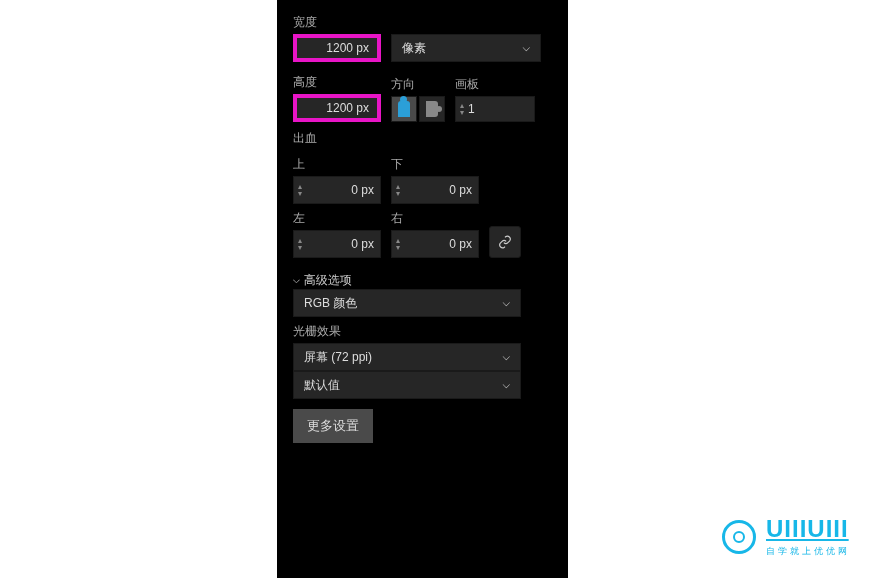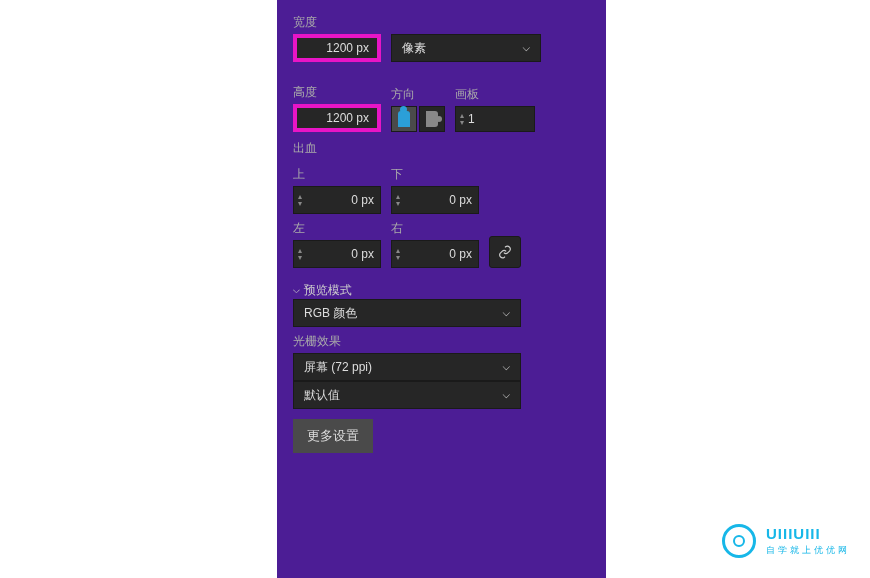--- a/index.html
+++ b/index.html
@@ -9,23 +9,23 @@
       background: #fff;
       font-family: -apple-system, "Segoe UI", "Microsoft YaHei", sans-serif;
       font-size: 13px;
       color: #ccc;
       position: relative;
     }
     .panel {
       position: absolute;
       left: 277px;
       top: 0;
-      width: 329px;
+      width: 291px;
       height: 578px;
-      background: #4c1d95;
+      background: #000000;
       padding: 8px 16px;
     }
     .label {
       color: #aaa;
       font-size: 12px;
       margin-top: 6px;
       margin-bottom: 3px;
     }
     .row { display: flex; gap: 10px; align-items: flex-end; }
     .col { display: flex; flex-direction: column; }
@@ -113,42 +113,42 @@
       color: #17b7e8;
     }
     .wm-icon {
       width: 34px; height: 34px;
       border: 3px solid #17b7e8;
       border-radius: 50%;
       display: flex; align-items: center; justify-content: center;
       position: relative;
     }
     .wm-bulb { width: 12px; height: 12px; border: 2px solid #17b7e8; border-radius: 50%; }
-    .wm-text { font-size: 15px; font-weight: bold; letter-spacing: 1px; }
+    .wm-text { font-size: 24px; font-weight: bold; letter-spacing: 1px; text-decoration: underline; }
     .wm-sub { font-size: 9px; color: #17b7e8; letter-spacing: 3px; margin-top: 2px; }
   </style>
 </head>
 <body>
 
 <div class="panel">
 
   
   <div class="label">宽度</div>
   <div class="row">
     <div class="field hl" style="width:88px">
       <span>1200 px</span>
     </div>
     <div class="dropdown">
       <span>像素</span>
       <span class="chev">⌵</span>
     </div>
   </div>
 
   
-  <div class="row" style="margin-top:16px">
+  <div class="row" style="margin-top:6px">
     <div class="col">
       <div class="label">高度</div>
       <div class="field hl" style="width:88px">
         <span>1200 px</span>
       </div>
     </div>
     <div class="col">
       <div class="label">方向</div>
       <div class="orient-group">
         <div class="orient-btn active">
@@ -222,21 +222,21 @@
       <svg width="14" height="14" viewBox="0 0 24 24" fill="none" stroke="#ccc" stroke-width="2">
         <path d="M10 13a5 5 0 0 0 7 0l3-3a5 5 0 0 0-7-7l-1 1"></path>
         <path d="M14 11a5 5 0 0 0-7 0l-3 3a5 5 0 0 0 7 7l1-1"></path>
       </svg>
     </div>
   </div>
 
   
   <div class="adv-toggle">
     <span class="tri">⌵</span>
-    <span>预览模式</span>
+    <span>高级选项</span>
   </div>
 
   <div class="dropdown full hl">
     <span>RGB 颜色</span>
     <span class="chev">⌵</span>
   </div>
 
   <div class="label">光栅效果</div>
   <div class="dropdown full hl">
     <span>屏幕 (72 ppi)</span>

